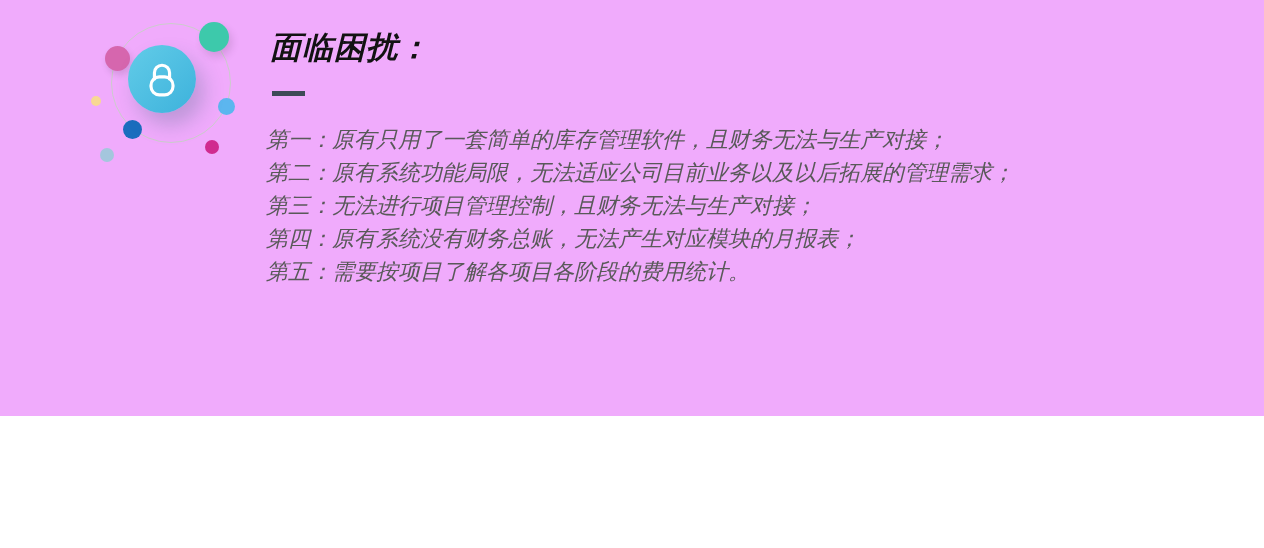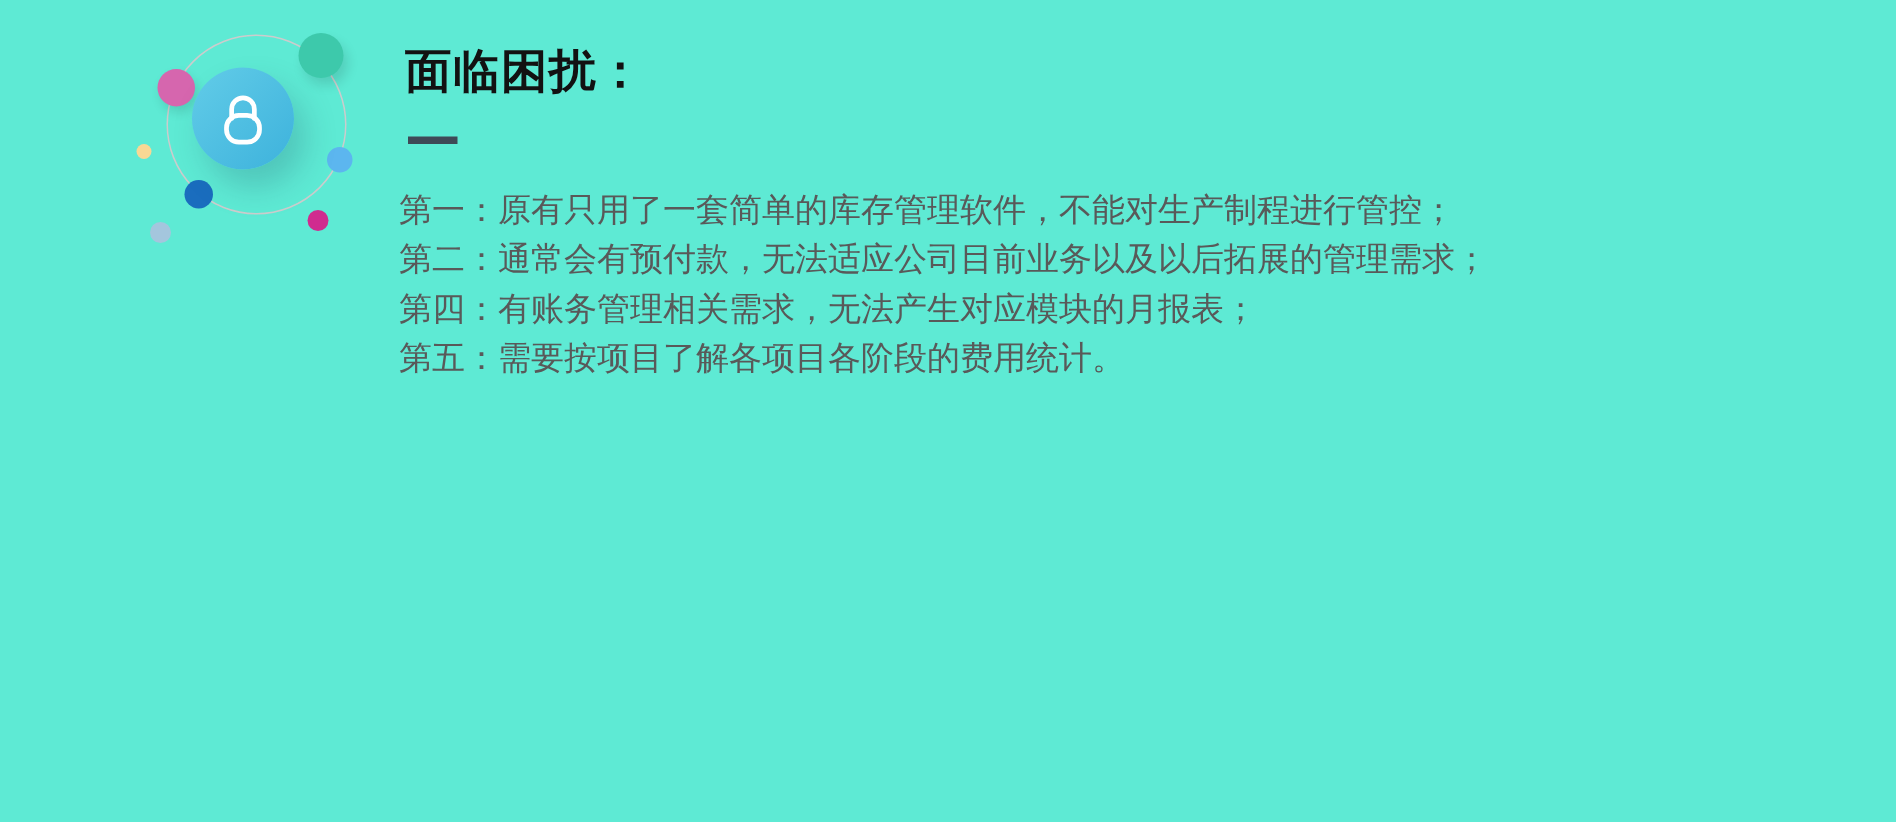--- a/index.html
+++ b/index.html
@@ -4,22 +4,23 @@
 <style>
   html, body { margin: 0; padding: 0; }
   body {
     width: 1264px; height: 548px;
     background: #ffffff;
     font-family: "Liberation Sans", "DejaVu Sans", sans-serif;
     overflow: hidden;
   }
   .page {
     position: relative;
-    width: 1264px; height: 548px;
-    background: #5eead4;
+    width: 1264px; height: 416px;
+    background: #f0abfc;
+    font-style: italic;
   }
 
   
   .badge {
     position: absolute; left: 80px; top: 10px;
     width: 190px; height: 170px;
   }
   .orbit-ring {
     position: absolute; left: 31px; top: 13px;
     width: 118px; height: 118px;
@@ -91,20 +92,21 @@
         <rect x="16" y="29" width="32" height="26" rx="12" stroke="#ffffff" stroke-width="4.6" fill="none"></rect>
       </svg>
     </div>
   </div>
 
   <div class="content">
     <h1 class="title">面临困扰：</h1>
     <div class="title-dash" style="background: rgb(62, 74, 87);"></div>
 
     <div class="description">
-      <div>第一：原有只用了一套简单的库存管理软件，不能对生产制程进行管控；</div>
-      <div>第二：通常会有预付款，无法适应公司目前业务以及以后拓展的管理需求；</div>
-      <div>第四：有账务管理相关需求，无法产生对应模块的月报表；</div>
+      <div>第一：原有只用了一套简单的库存管理软件，且财务无法与生产对接；</div>
+      <div>第二：原有系统功能局限，无法适应公司目前业务以及以后拓展的管理需求；</div>
+      <div>第三：无法进行项目管理控制，且财务无法与生产对接；</div>
+      <div>第四：原有系统没有财务总账，无法产生对应模块的月报表；</div>
       <div>第五：需要按项目了解各项目各阶段的费用统计。</div>
     </div>
   </div>
 
 </div>
 
 </body></html>

